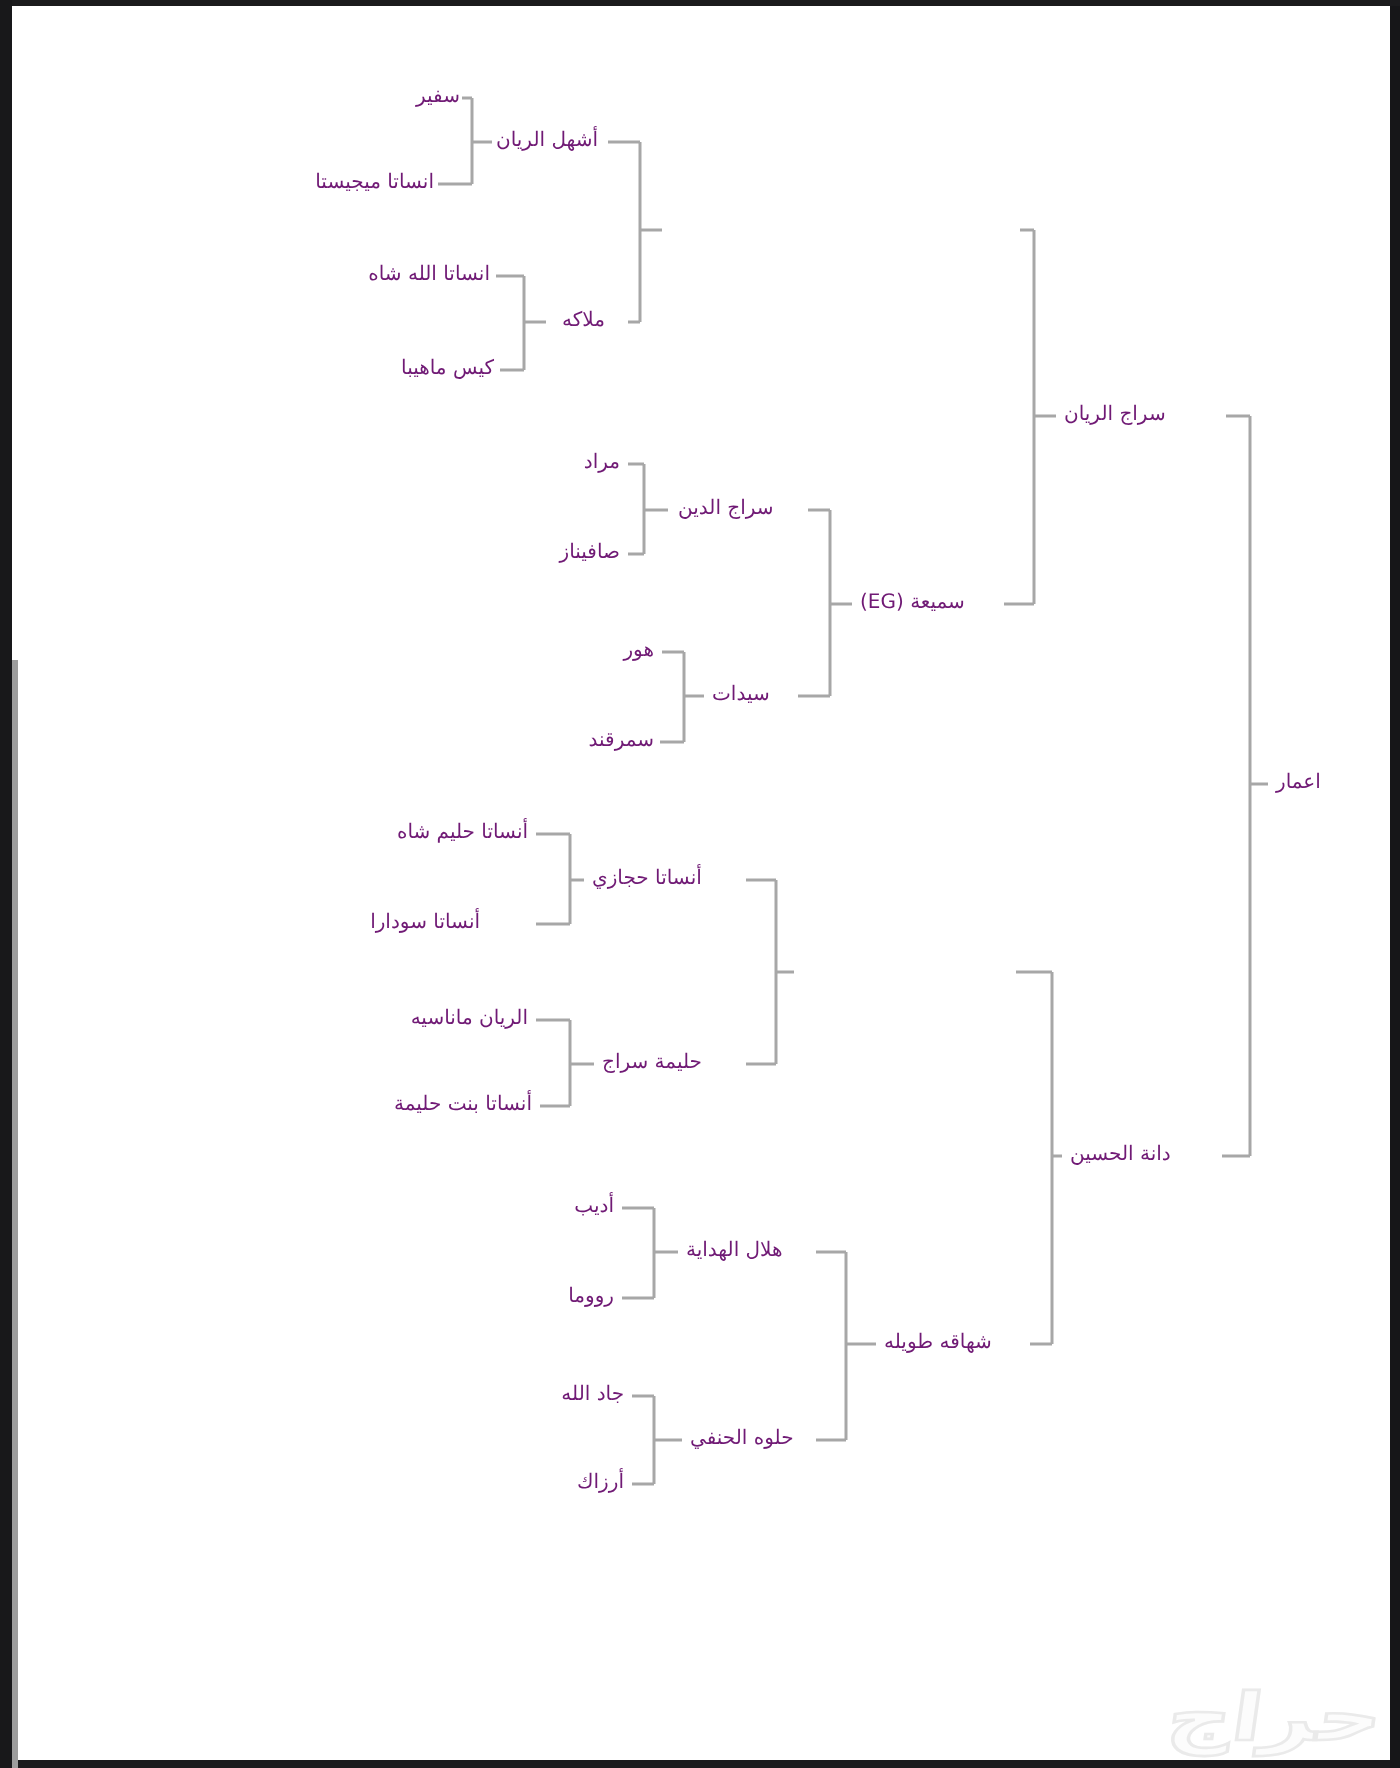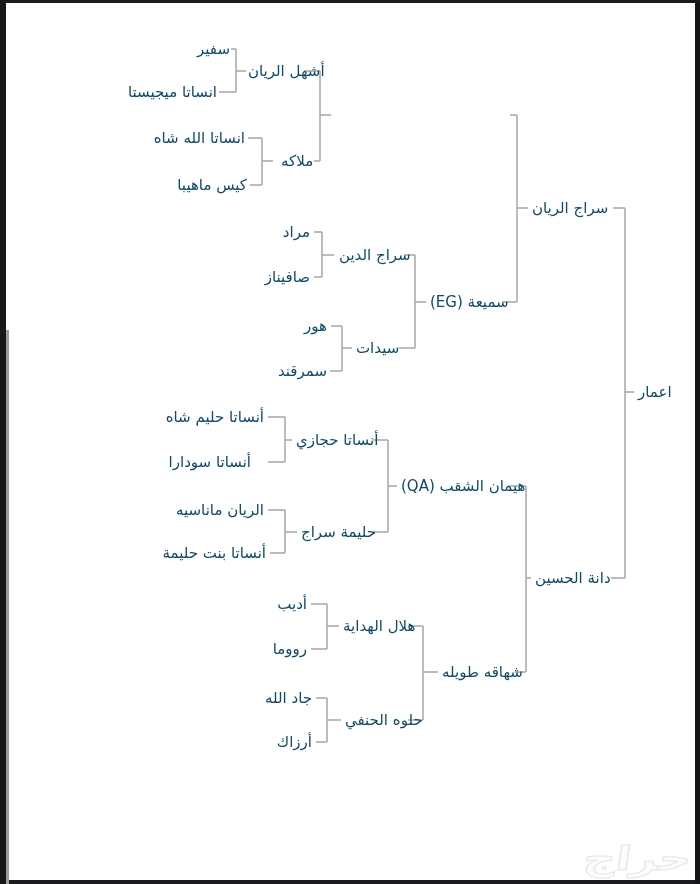--- a/index.html
+++ b/index.html
@@ -13,21 +13,21 @@
   .edge-top    { top:0; left:0; width:700px; height:3px; }
   .edge-bottom { bottom:0; left:0; width:700px; height:4px; }
   .edge-left   { top:0; left:0; width:6px; height:884px; background:#18181a; }
   .edge-left-gray { position:absolute; left:6px; top:330px; width:3px; height:554px; background:#9d9d9d; }
   .edge-right  { top:3px; right:0; width:5px; height:881px; background:#161618; }
 
   svg.lines { position:absolute; top:0; left:0; }
 
   .node {
     position:absolute; height:22px; line-height:22px;
-    font-size:15px; color:#0c4a6e; white-space:nowrap; direction:rtl;
+    font-size:10px; color:#701a75; white-space:nowrap; direction:rtl;
   }
 
   .watermark {
     position:absolute; right:12px; bottom:6px;
     font-size:33px; font-weight:700; letter-spacing:3px; direction:rtl;
     color:#fcfcfc; -webkit-text-stroke:1.3px #eaeaea;
     transform:scaleX(1.35) skewX(-6deg); transform-origin:right bottom;
   }
 </style>
 </head>
@@ -57,39 +57,38 @@
 
   <div class="node" style="top:38px;  right:470px">سفير</div>
   <div class="node" style="top:81px;  right:483px">انساتا ميجيستا</div>
   <div class="node" style="top:127px; right:455px">انساتا الله شاه</div>
   <div class="node" style="top:174px; right:453px">كيس ماهيبا</div>
   <div class="node" style="top:221px; right:390px">مراد</div>
   <div class="node" style="top:266px; right:390px">صافيناز</div>
   <div class="node" style="top:315px; right:373px">هور</div>
   <div class="node" style="top:360px; right:373px">سمرقند</div>
   <div class="node" style="top:406px; right:436px">أنساتا حليم شاه</div>
-  <div class="node" style="top:451px; right:449px">أنساتا سودارا</div>
+  <div class="node" style="top:451px; right:460px">أنساتا سودارا</div>
   <div class="node" style="top:499px; right:436px">الريان ماناسيه</div>
   <div class="node" style="top:542px; right:434px">أنساتا بنت حليمة</div>
   <div class="node" style="top:593px; right:393px">أديب</div>
   <div class="node" style="top:638px; right:393px">رووما</div>
   <div class="node" style="top:687px; right:388px">جاد الله</div>
   <div class="node" style="top:731px; right:388px">أرزاك</div>
 
   <div class="node" style="top:60px;  left:248px">أشهل الريان</div>
   <div class="node" style="top:150px; left:281px">ملاكه</div>
   <div class="node" style="top:244px; left:339px">سراج الدين</div>
   <div class="node" style="top:337px; left:356px">سيدات</div>
   <div class="node" style="top:429px; left:296px">أنساتا حجازي</div>
   <div class="node" style="top:521px; left:301px">حليمة سراج</div>
   <div class="node" style="top:615px; left:343px">هلال الهداية</div>
   <div class="node" style="top:709px; left:345px">حلوه الحنفي</div>
 
   <div class="node" style="top:291px; left:430px">سميعة (EG)</div>
-  <div class="node" style="top:475px; left:401px">هيمان الشقب (QA)</div>
   <div class="node" style="top:661px; left:442px">شهاقه طويله</div>
 
   <div class="node" style="top:197px; left:532px">سراج الريان</div>
   <div class="node" style="top:567px; left:535px">دانة الحسين</div>
 
   <div class="node" style="top:381px; left:638px">اعمار</div>
 
   <div class="watermark">حراج</div>
 
   <div class="edge edge-top"></div>

